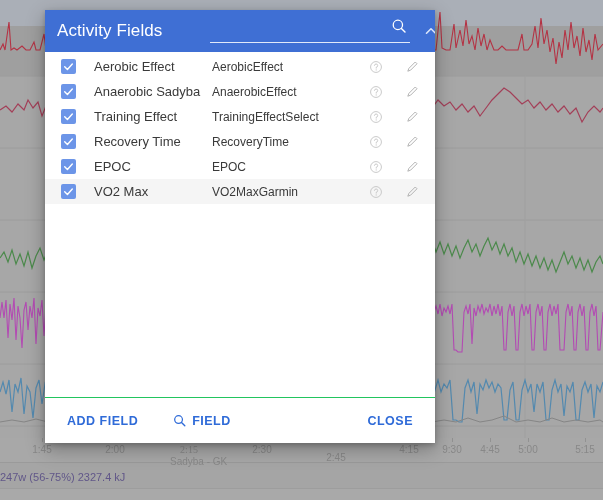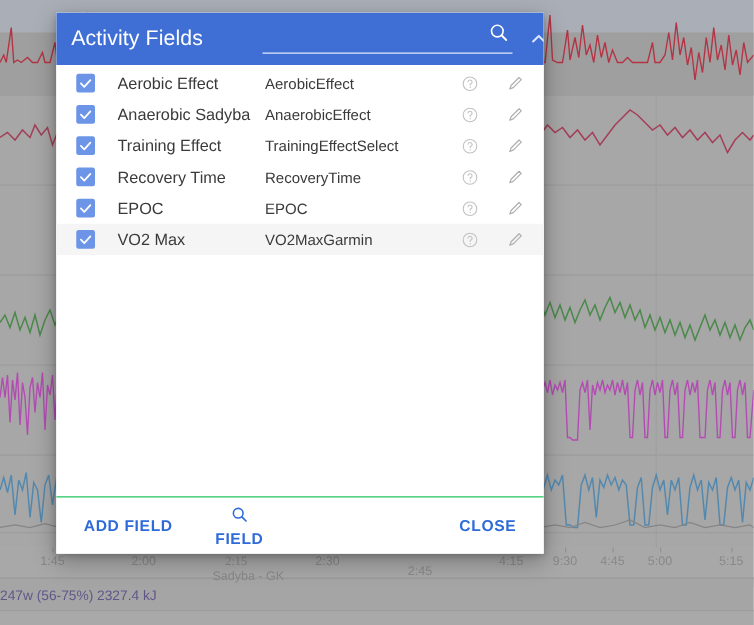--- a/index.html
+++ b/index.html
@@ -588,21 +588,21 @@
             <path d="M4.5 19.5 L6.2 15 L16.4 4.8 L19.2 7.6 L9 17.8 Z" fill="none" stroke="#aeaeae" stroke-width="1.5" stroke-linejoin="round"></path>
           </svg>
         </div>
       </div>
     </div>
 
   <div class="dlg-actions">
     <div class="act-btn">
       <span>ADD FIELD</span>
     </div>
-    <div class="act-btn" style="margin-left:18px;flex-direction:column;">
+    <div class="act-btn" style="margin-left:18px;">
       <svg width="15" height="15" viewBox="0 0 24 24">
         <circle cx="10.5" cy="10.5" r="6.2" fill="none" stroke="#2f6bd8" stroke-width="2"></circle>
         <line x1="15.2" y1="15.2" x2="20.5" y2="20.5" stroke="#2f6bd8" stroke-width="2.2" stroke-linecap="round"></line>
       </svg>
       <span>FIELD</span>
     </div>
     <div class="act-spacer"></div>
     <div class="act-btn">
       <span>CLOSE</span>
     </div>

